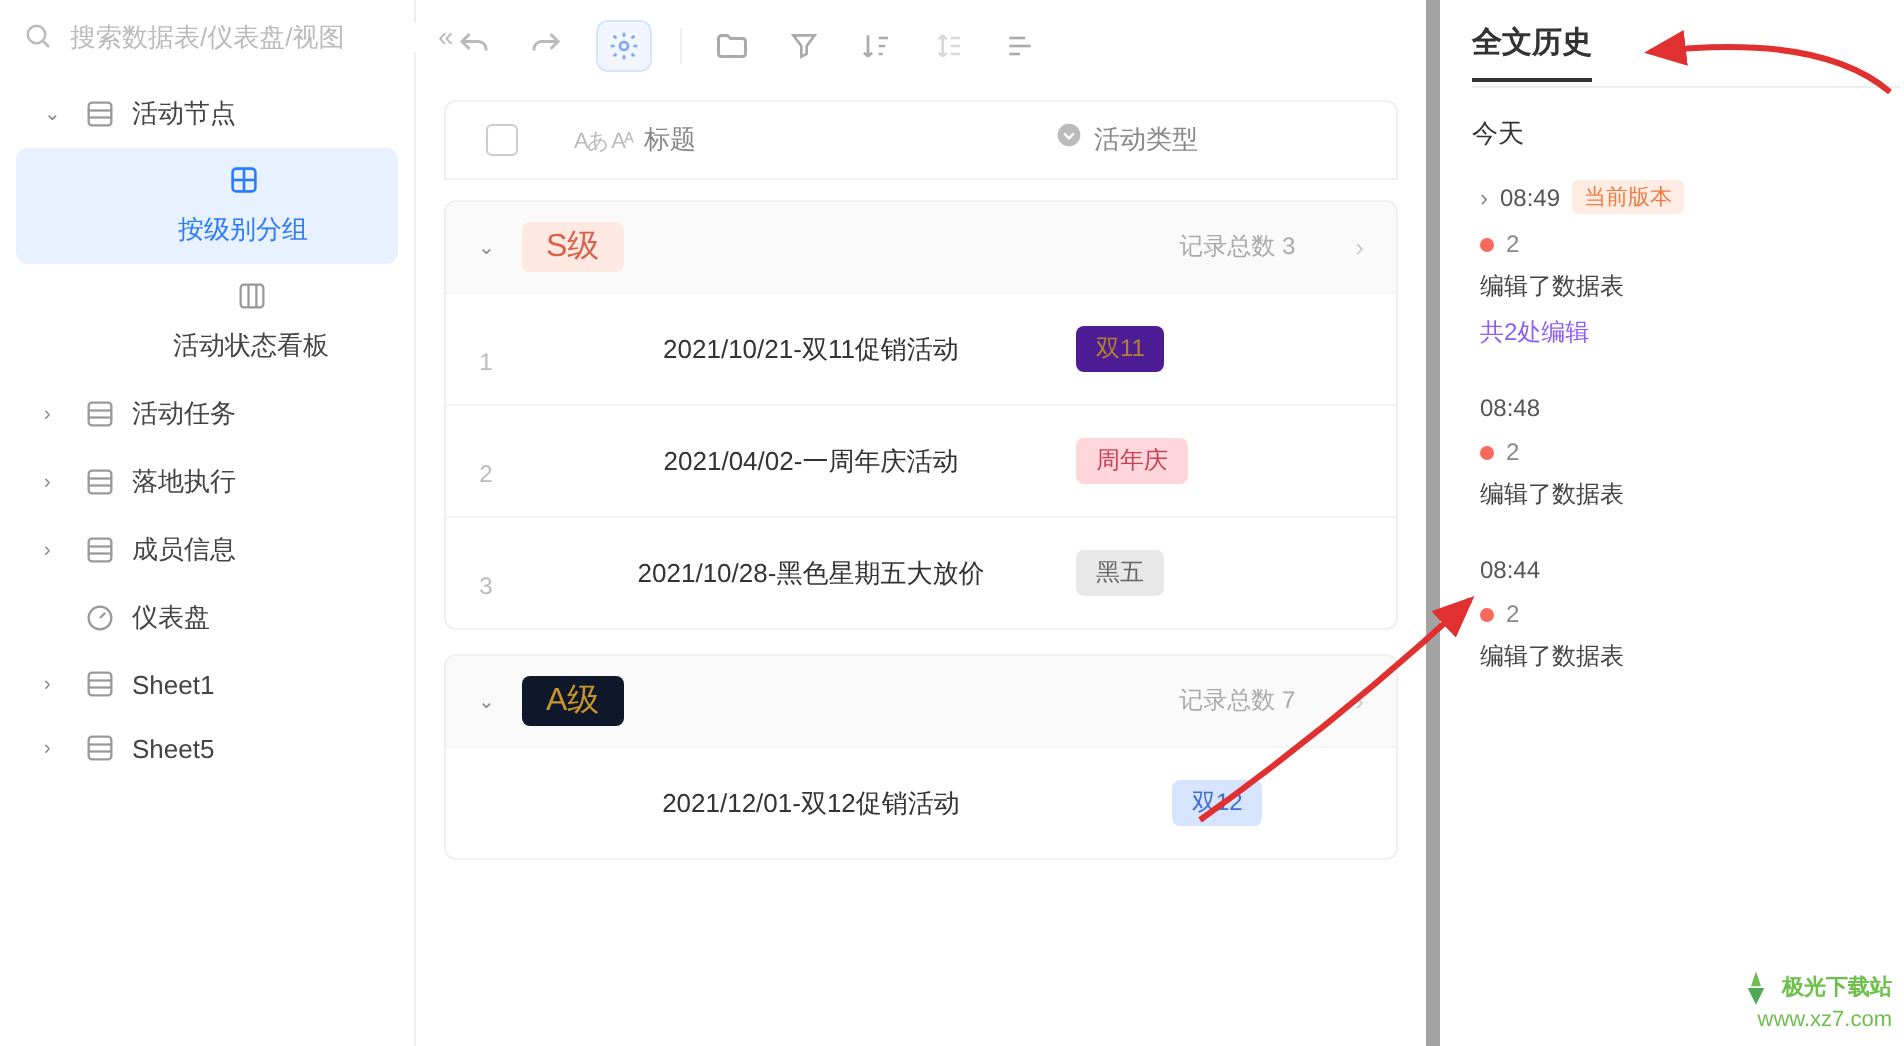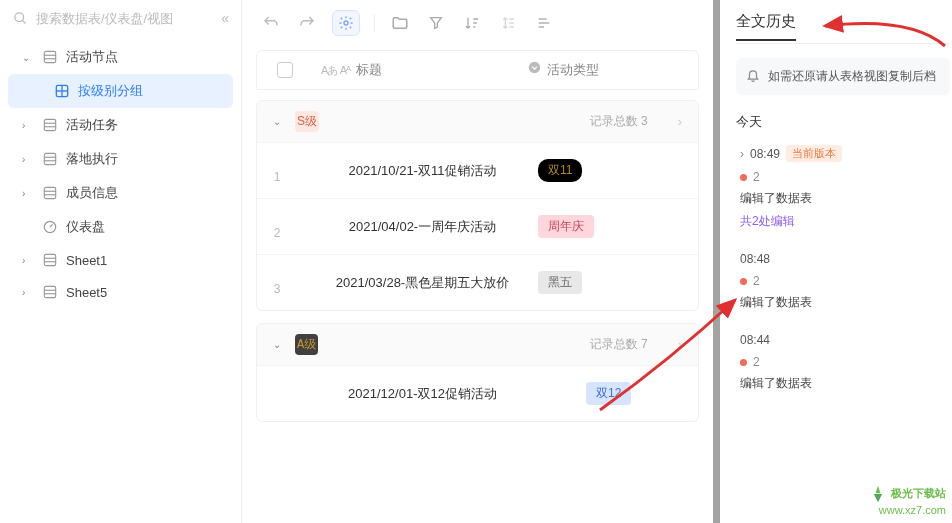--- a/index.html
+++ b/index.html
@@ -1,63 +1,63 @@
 <!DOCTYPE html>
 <html><head>
 <meta charset="utf-8">
 <style>
 * { box-sizing: border-box; margin: 0; padding: 0; }
 body { font-family: -apple-system, "PingFang SC", "Microsoft YaHei", sans-serif; font-size: 13px; color: #333; background: #fff; width: 952px; height: 523px; overflow: hidden; position: relative; }
 .app { display: flex; height: 100%; }
 
 
-.sidebar { width: 242px; border-right: 1px solid #eee; display: flex; flex-direction: column; }
+.sidebar { width: 208px; border-right: 1px solid #eee; display: flex; flex-direction: column; }
 .search-row { display: flex; align-items: center; padding: 10px 12px; gap: 8px; color: #bbb; }
 .search-row input { border: none; outline: none; flex: 1; font-size: 13px; color: #888; }
 .search-row input::placeholder { color: #bbb; }
 .collapse-ic { color: #bbb; font-size: 14px; }
 .tree { padding: 4px 0 0 0; }
 .tree-item { display: flex; align-items: center; padding: 8px 10px 8px 18px; gap: 8px; cursor: pointer; color: #444; }
 .tree-item.lv1 { padding-left: 22px; }
-.tree-item.lv2 { padding-left: 54px; }
+.tree-item.lv2 { padding-left: 54px; flex-direction: column; }
 .tree-item.active { background: #e8f1ff; color: #2b7bff; border-radius: 6px; margin: 0 8px; padding-left: 46px; }
 .caret { width: 12px; color: #888; font-size: 10px; }
 .ti-icon { width: 16px; height: 16px; display: inline-flex; align-items: center; justify-content: center; color: #888; }
 .tree-item.active .ti-icon { color: #2b7bff; }
 
 
 .main { flex: 1; display: flex; flex-direction: column; border-right: 7px solid #a3a3a3; min-width: 0; }
 .toolbar { display: flex; align-items: center; gap: 14px; padding: 10px 18px; }
 .tb-btn { color: #a8a8a8; width: 22px; height: 22px; display: inline-flex; align-items: center; justify-content: center; cursor: pointer; }
 .tb-btn.boxed { border: 1px solid #d6e4ff; border-radius: 6px; background: #f2f7ff; color: #7ba6ff; width: 28px; height: 26px; }
 .tb-sep { width: 1px; height: 18px; background: #eee; }
 .header-row { display: flex; align-items: center; padding: 10px 20px; border-top: 1px solid #f2f2f2; border-bottom: 1px solid #f2f2f2; margin: 4px 14px 10px; border: 1px solid #f0f0f0; border-radius: 6px 6px 0 0; }
 .chk { width: 16px; height: 16px; border: 1.5px solid #ccc; border-radius: 3px; margin-right: 28px; }
 .hdr-col1 { flex: 1; display: flex; align-items: center; gap: 6px; color: #888; }
 .hdr-col2 { width: 150px; display: flex; align-items: flex-start; gap: 6px; color: #888; }
 .group-block { margin: 0 14px 12px; border: 1px solid #f0f0f0; border-radius: 6px; overflow: hidden; }
 .group-head { display: flex; align-items: center; padding: 10px 16px; gap: 10px; background: #fafafa; }
-.badge { padding: 2px 2px; border-radius: 4px; font-size: 12px; }
+.badge { padding: 2px 12px; border-radius: 4px; font-size: 16px; }
 .badge-s { background: #fde9e2; color: #d9614a; }
-.badge-a { background: #404040; color: #c8952b; font-family: Liberation Mono, monospace; }
+.badge-a { background: #0f172a; color: #c8952b; }
 .rec-count { margin-left: auto; margin-right: 20px; color: #aaa; font-size: 12px; }
 .row { display: flex; border-top: 1px solid #f4f4f4; }
 .row-num { width: 40px; display: flex; align-items: flex-end; justify-content: center; padding-bottom: 14px; color: #bbb; font-size: 12px; }
 .row-body { flex: 1; display: flex; align-items: center; padding: 16px 10px; }
 .row-title { flex: 1; text-align: center; color: #333; padding: 0 8px; }
 .row-tag { width: 150px; }
 .tag { display: inline-block; padding: 3px 10px; border-radius: 4px; font-size: 12px; }
-.tag-orange { background: #000000; color: #b5832a; border-radius: 10px; }
+.tag-orange { background: #4c1d95; color: #b5832a; }
 .tag-red { background: #ffd6db; color: #c94358; }
 .tag-gray { background: #e8e8e8; color: #666; }
 .tag-blue { background: #d6e4ff; color: #3d6fd1; margin-left: 48px; }
 
 
 .history { width: 232px; padding: 12px 2px 0 16px; overflow: hidden; position: relative; }
-.hist-title { font-size: 15px; font-weight: 400; padding-bottom: 8px; border-bottom: 2.5px solid #333; display: inline-block; margin-bottom: 2px; }
+.hist-title { font-size: 15px; font-weight: 700; padding-bottom: 8px; border-bottom: 2.5px solid #333; display: inline-block; margin-bottom: 2px; }
 .hist-title-wrap { border-bottom: 1px solid #eee; margin-bottom: 14px; }
 .hist-notice { display: flex; gap: 8px; background: #f7f8fa; padding: 10px 10px; border-radius: 6px; font-size: 12px; color: #555; margin-bottom: 18px; }
 .today { font-size: 13px; color: #333; margin-bottom: 14px; font-weight: 500; }
 .hist-item { margin-bottom: 22px; padding-left: 4px; }
 .hist-time-row { display: flex; align-items: center; gap: 6px; font-size: 12px; color: #555; margin-bottom: 8px; }
 .cur-badge { background: #ffece3; color: #f07b3f; padding: 1px 6px; border-radius: 3px; font-size: 11px; }
 .dot-row { display: flex; align-items: center; gap: 6px; font-size: 12px; color: #888; margin-bottom: 6px; }
 .reddot { width: 7px; height: 7px; background: #f56a5a; border-radius: 50%; }
 .hist-desc { font-size: 12px; color: #444; margin-bottom: 6px; }
 .hist-link { font-size: 12px; color: #8b5cf6; cursor: pointer; }
@@ -100,20 +100,30 @@
       <div class="tree-item lv2 active">
         <span class="ti-icon">
             <svg width="14" height="14" viewBox="0 0 16 16" fill="none" stroke="#2b7bff" stroke-width="1.5">
               <rect x="1.5" y="1.5" width="13" height="13" rx="2"></rect>
               <line x1="1.5" y1="8" x2="14.5" y2="8"></line>
               <line x1="8" y1="1.5" x2="8" y2="14.5"></line>
             </svg>
           </span>
         <span>按级别分组</span>
       </div>
+      <div class="tree-item lv2">
+        <span class="ti-icon">
+            <svg width="14" height="14" viewBox="0 0 16 16" fill="none" stroke="#999" stroke-width="1.3">
+              <rect x="1.5" y="1.5" width="13" height="13" rx="2"></rect>
+              <line x1="6" y1="1.5" x2="6" y2="14.5"></line>
+              <line x1="10.5" y1="1.5" x2="10.5" y2="14.5"></line>
+            </svg>
+          </span>
+        <span>活动状态看板</span>
+      </div>
       <div class="tree-item lv1">
         <span class="caret">›</span>
         <span class="ti-icon">
             <svg width="14" height="14" viewBox="0 0 16 16" fill="none" stroke="#999" stroke-width="1.3">
               <rect x="1.5" y="1.5" width="13" height="13" rx="2"></rect>
               <line x1="1.5" y1="6" x2="14.5" y2="6"></line>
               <line x1="1.5" y1="10" x2="14.5" y2="10"></line>
             </svg>
           </span>
         <span>活动任务</span>
@@ -260,21 +270,21 @@
           <div class="row">
             <div class="row-num">2</div>
             <div class="row-body">
               <div class="row-title">2021/04/02-一周年庆活动</div>
               <div class="row-tag"><span class="tag tag-red">周年庆</span></div>
             </div>
           </div>
           <div class="row">
             <div class="row-num">3</div>
             <div class="row-body">
-              <div class="row-title">2021/03/28-黑色星期五大放价</div>
+              <div class="row-title">2021/10/28-黑色星期五大放价</div>
               <div class="row-tag"><span class="tag tag-gray">黑五</span></div>
             </div>
           </div>
         </div>
         <div class="group-block">
           <div class="group-head">
             <span class="caret">⌄</span>
             <span class="badge badge-a">A级</span>
             <span class="rec-count">记录总数 7</span>
             <span style="color:#ccc">›</span>
@@ -286,29 +296,20 @@
               <div class="row-tag"><span class="tag tag-blue">双12</span></div>
             </div>
           </div>
         </div>
       </div>
   </div>
 
   <div class="history">
     <div class="hist-title-wrap">
       <div class="hist-title">全文历史</div>
-    </div>
-    <div class="hist-notice">
-      <span>
-          <svg width="14" height="14" viewBox="0 0 24 24" fill="none" stroke="#888" stroke-width="2">
-            <path d="M18 16v-5a6 6 0 10-12 0v5l-2 3h16z"></path>
-            <path d="M10 21a2 2 0 004 0"></path>
-          </svg>
-        </span>
-      <span>如需还原请从表格视图复制后档</span>
     </div>
     <div class="today">今天</div>
     <div id="hist-host">
         <div class="hist-item">
           <div class="hist-time-row">
             <span style="color:#888">›</span>
             <span>08:49</span>
             <span class="cur-badge">当前版本</span>
           </div>
           <div class="dot-row">

